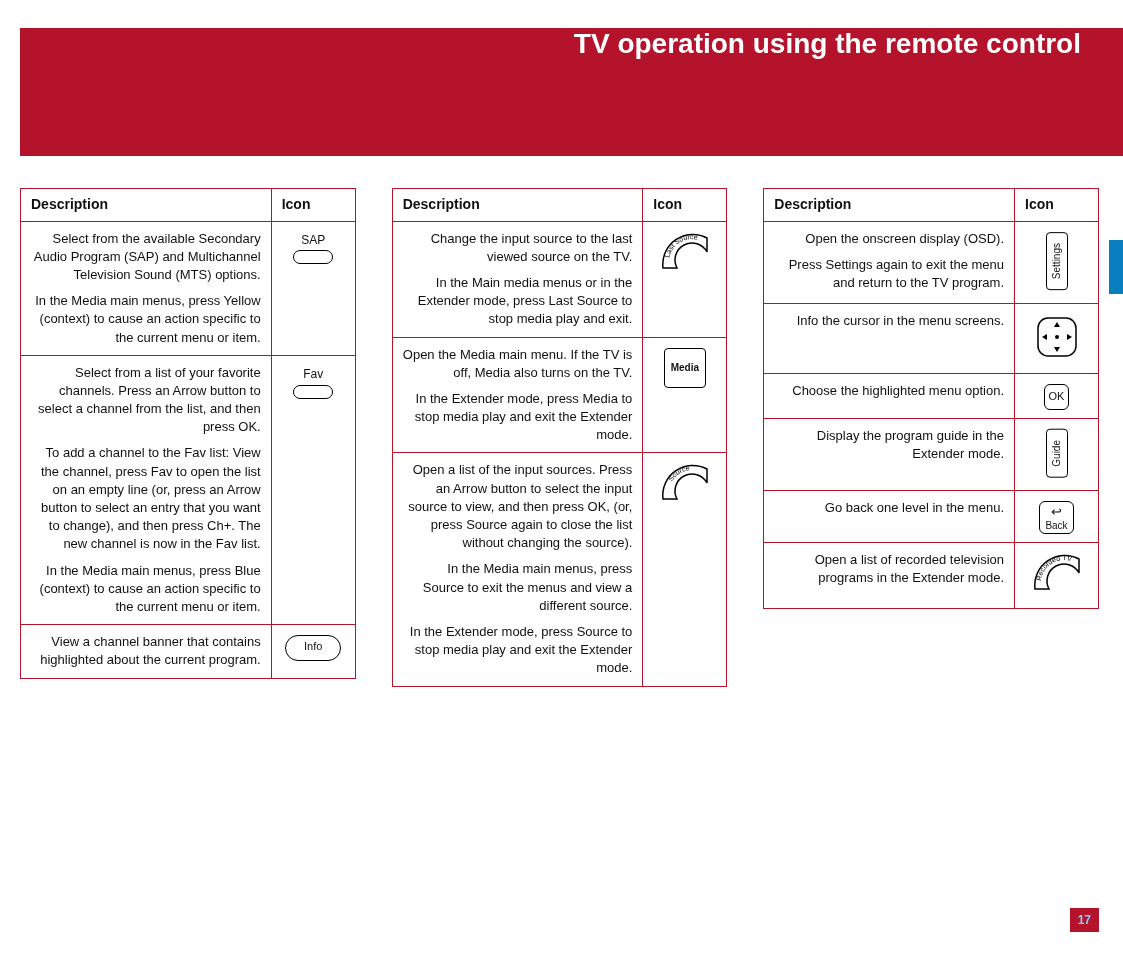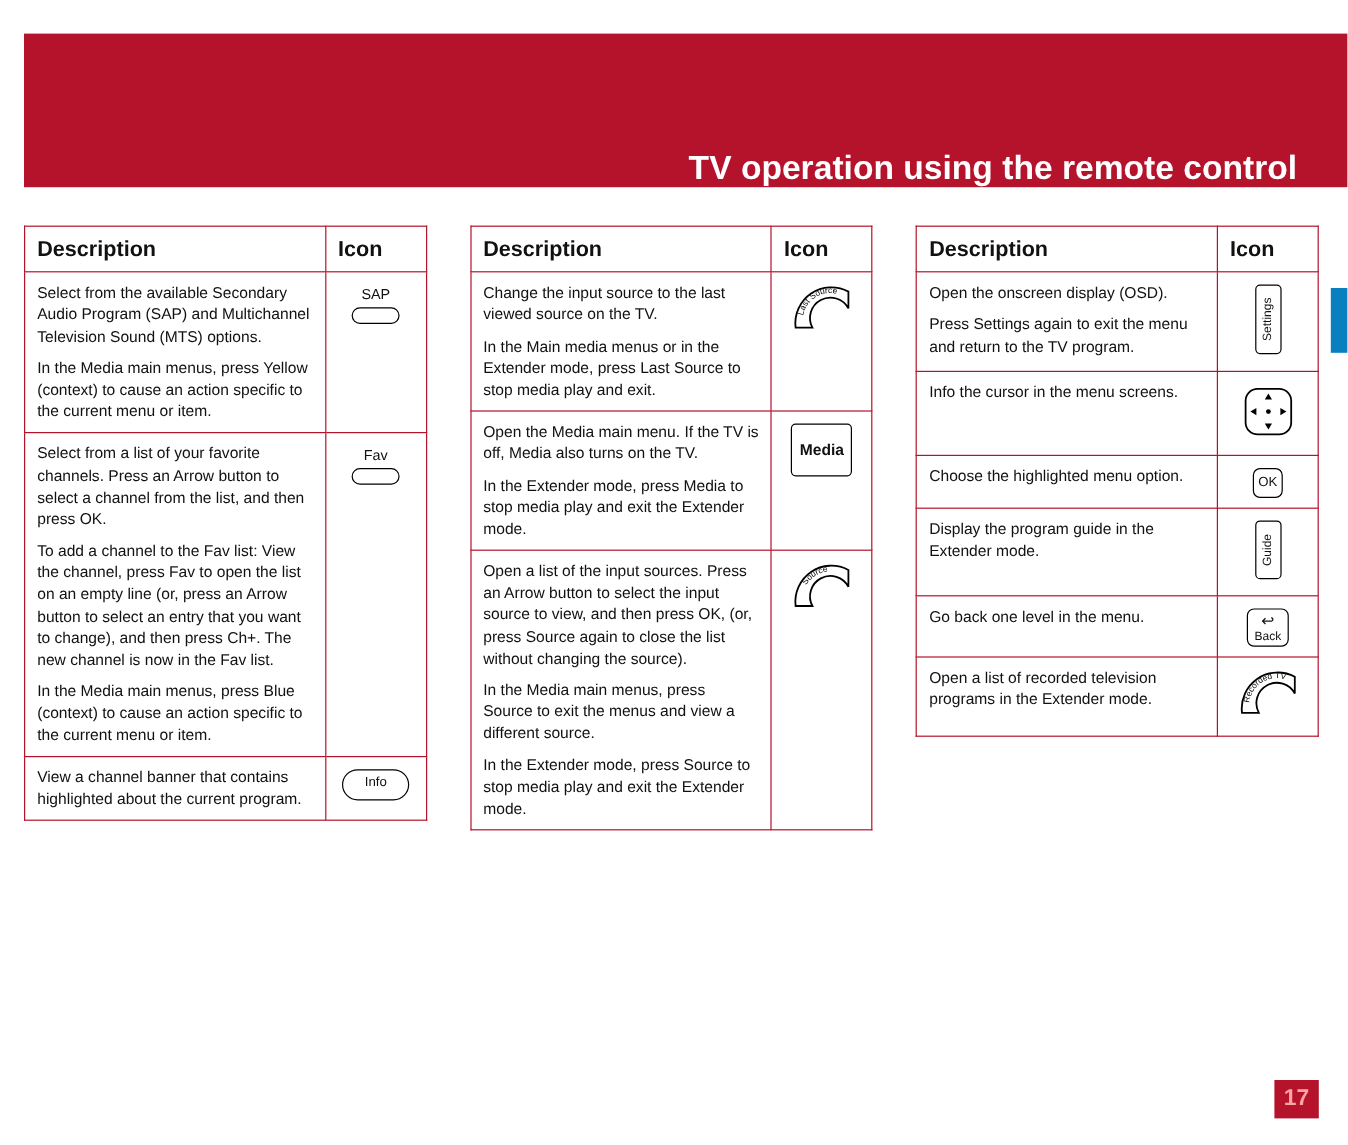--- a/index.html
+++ b/index.html
@@ -12,21 +12,21 @@
     overflow: hidden;
   }
   .header-band {
     position: absolute;
     top: 28px;
     left: 20px;
     right: 0;
     height: 128px;
     background: #b5132c;
     display: flex;
-    align-items: flex-end;
+    align-items: flex-start;
     justify-content: flex-end;
     padding-right: 42px;
   }
   .header-band h1 {
     color: #fff;
     font-size: 28px;
     font-weight: bold;
   }
   .blue-tab {
     position: absolute;
@@ -54,52 +54,52 @@
     border: 1.5px solid #b5132c;
     padding: 8px 10px;
     font-size: 13px;
     line-height: 1.4;
     vertical-align: top;
     text-align: left;
     color: #111;
   }
   th {
     font-weight: bold;
-    font-size: 18px;
+    font-size: 14px;
     padding: 6px 10px;
   }
-  td.desc p { margin-bottom: 8px; }
+  td.desc p { margin-bottom: 8px; text-align: right; }
   td.desc p:last-child { margin-bottom: 0; }
   td.icon-cell {
     width: 84px;
     text-align: center;
     vertical-align: top;
     padding-top: 10px;
   }
   
   .btn-label { font-size: 12px; display:block; margin-bottom:2px; }
   .pill { display:inline-block; border:1.5px solid #000; border-radius:10px; width:40px; height:14px; }
   .pill-info { display:inline-block; border:1.5px solid #000; border-radius:14px; width:56px; height:26px; line-height:20px; font-size:11px; }
-  .rect-btn { display:inline-block; border:1.5px solid #000; border-radius:4px; padding:12px 6px; font-size:13px; font-weight:bold; }
+  .rect-btn { display:inline-block; border:1.5px solid #000; border-radius:4px; padding:12px 6px; font-size:10px; font-weight:bold; }
   .vert-btn { display:inline-block; border:1.5px solid #000; border-radius:4px; padding:10px 3px; font-size:10px; writing-mode: vertical-rl; transform: rotate(180deg); }
   .ok-btn { display:inline-block; border:1.5px solid #000; border-radius:6px; padding:4px 4px; font-size:11px; }
   .back-btn { display:inline-block; border:1.5px solid #000; border-radius:6px; padding:3px 5px 2px; font-size:10px; text-align:center; line-height:1.1; }
   .back-btn .arrow { font-size:13px; display:block; }
   .arc-btn { display:inline-block; position:relative; width:56px; height:42px; }
   .arc-btn svg { width:100%; height:100%; }
   .dpad { display:inline-block; position:relative; width:46px; height:46px; }
   .dpad svg { width:100%; height:100%; }
   .page-num {
     position: absolute;
     bottom: 22px;
     right: 24px;
     background: #b5132c;
-    color: #fca5a5;
+    color: #7dd3fc;
     font-weight: bold;
-    font-size: 19px;
+    font-size: 12px;
     padding: 5px 8px;
   }
 </style>
 </head>
 <body>
 
 <div class="header-band">
   <h1>TV operation using the remote control</h1>
 </div>
 

